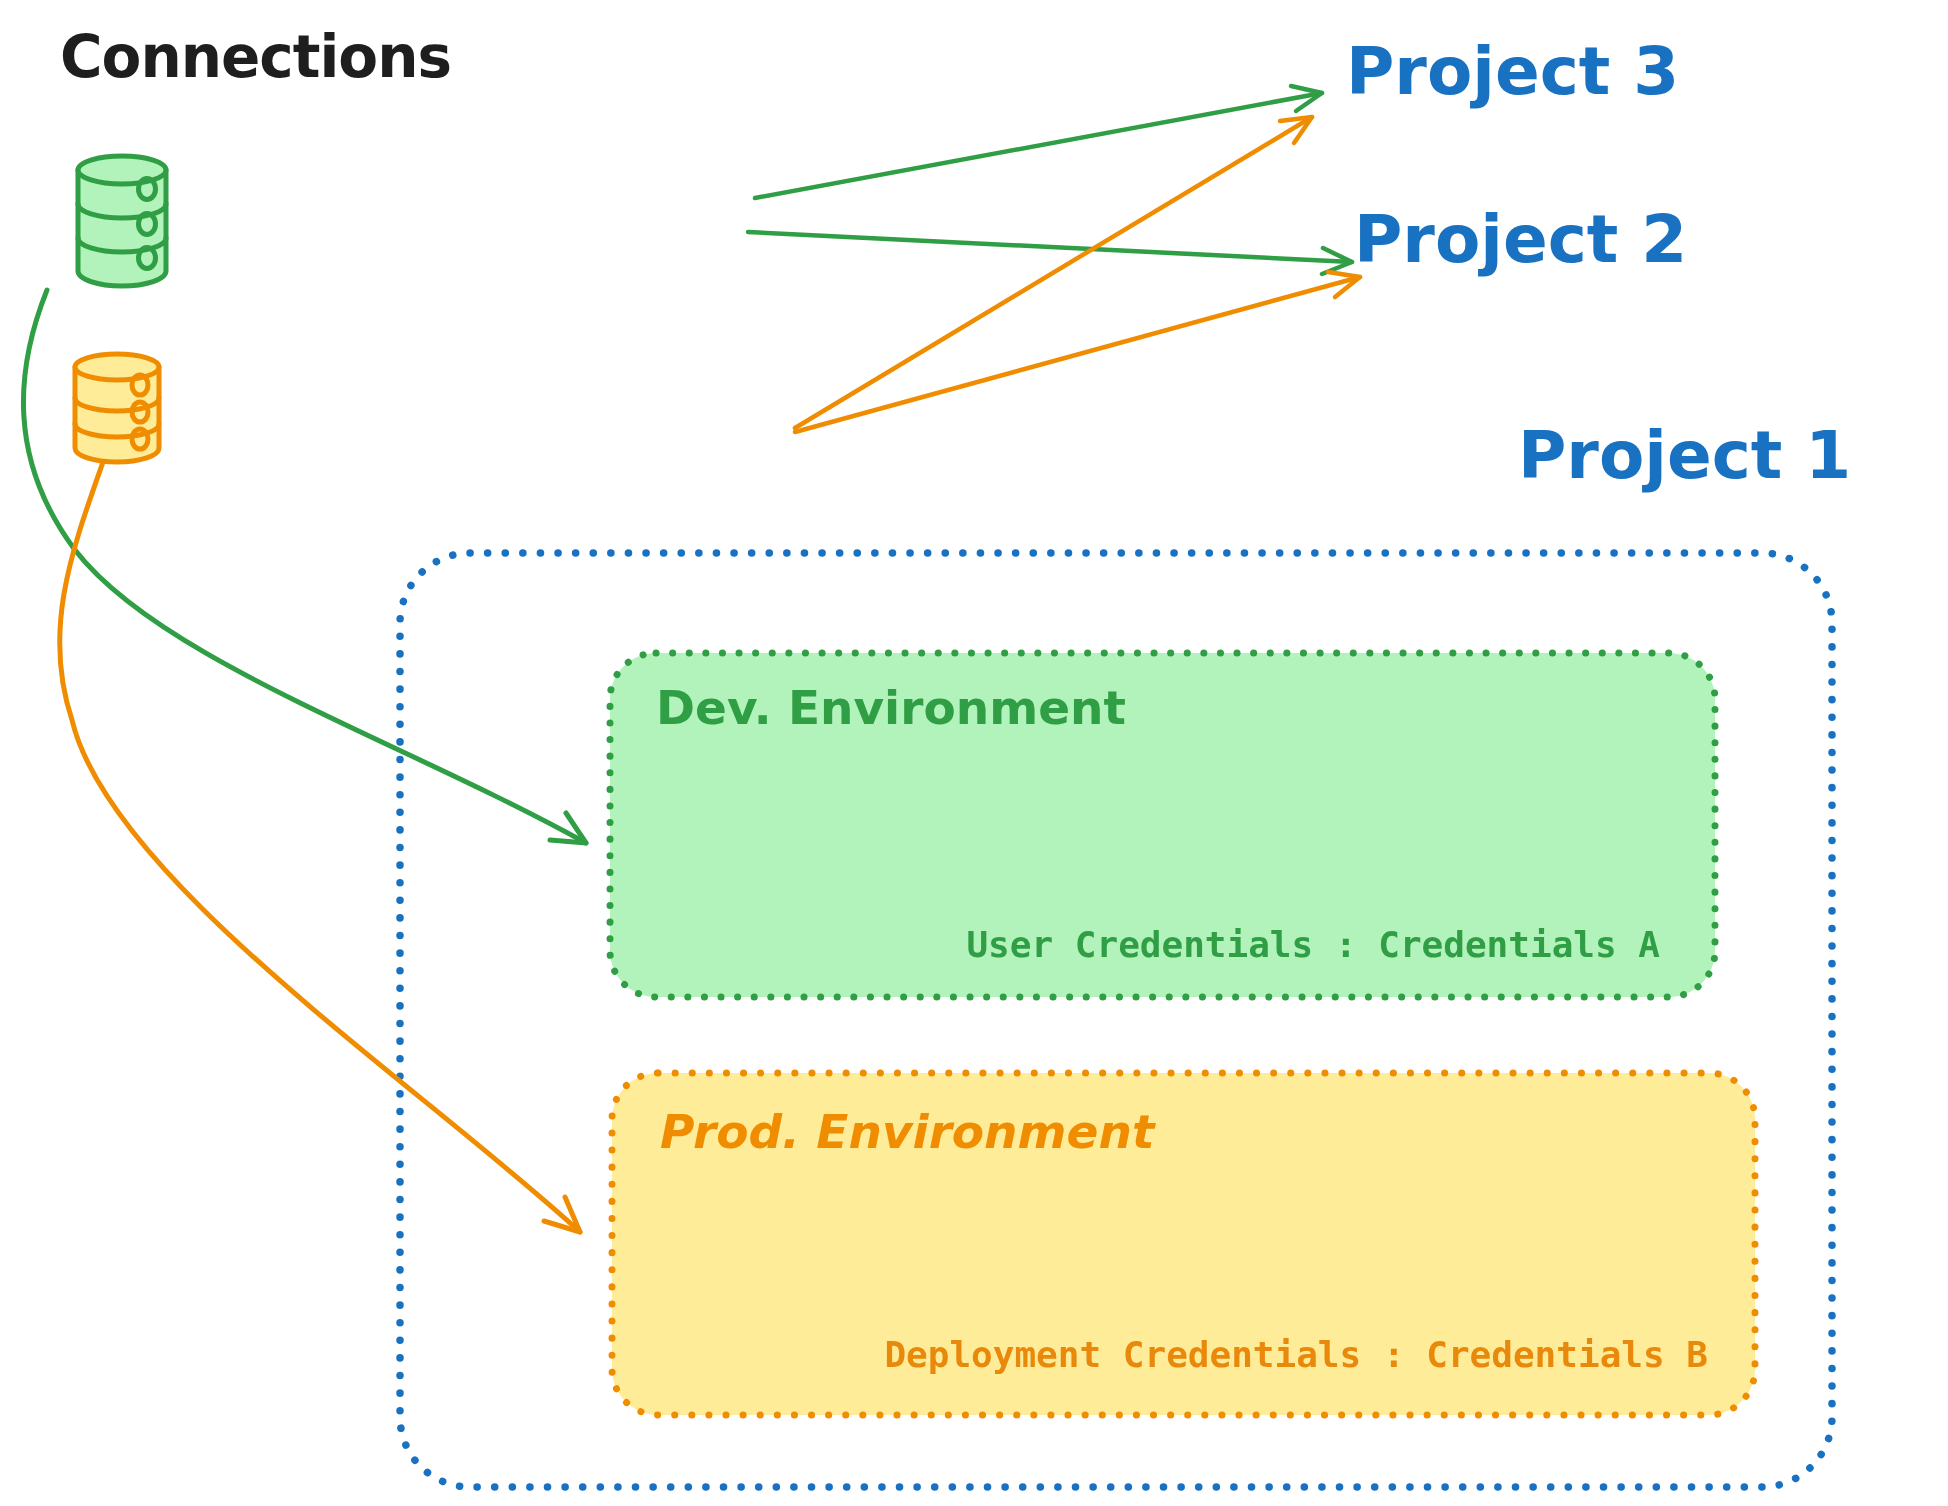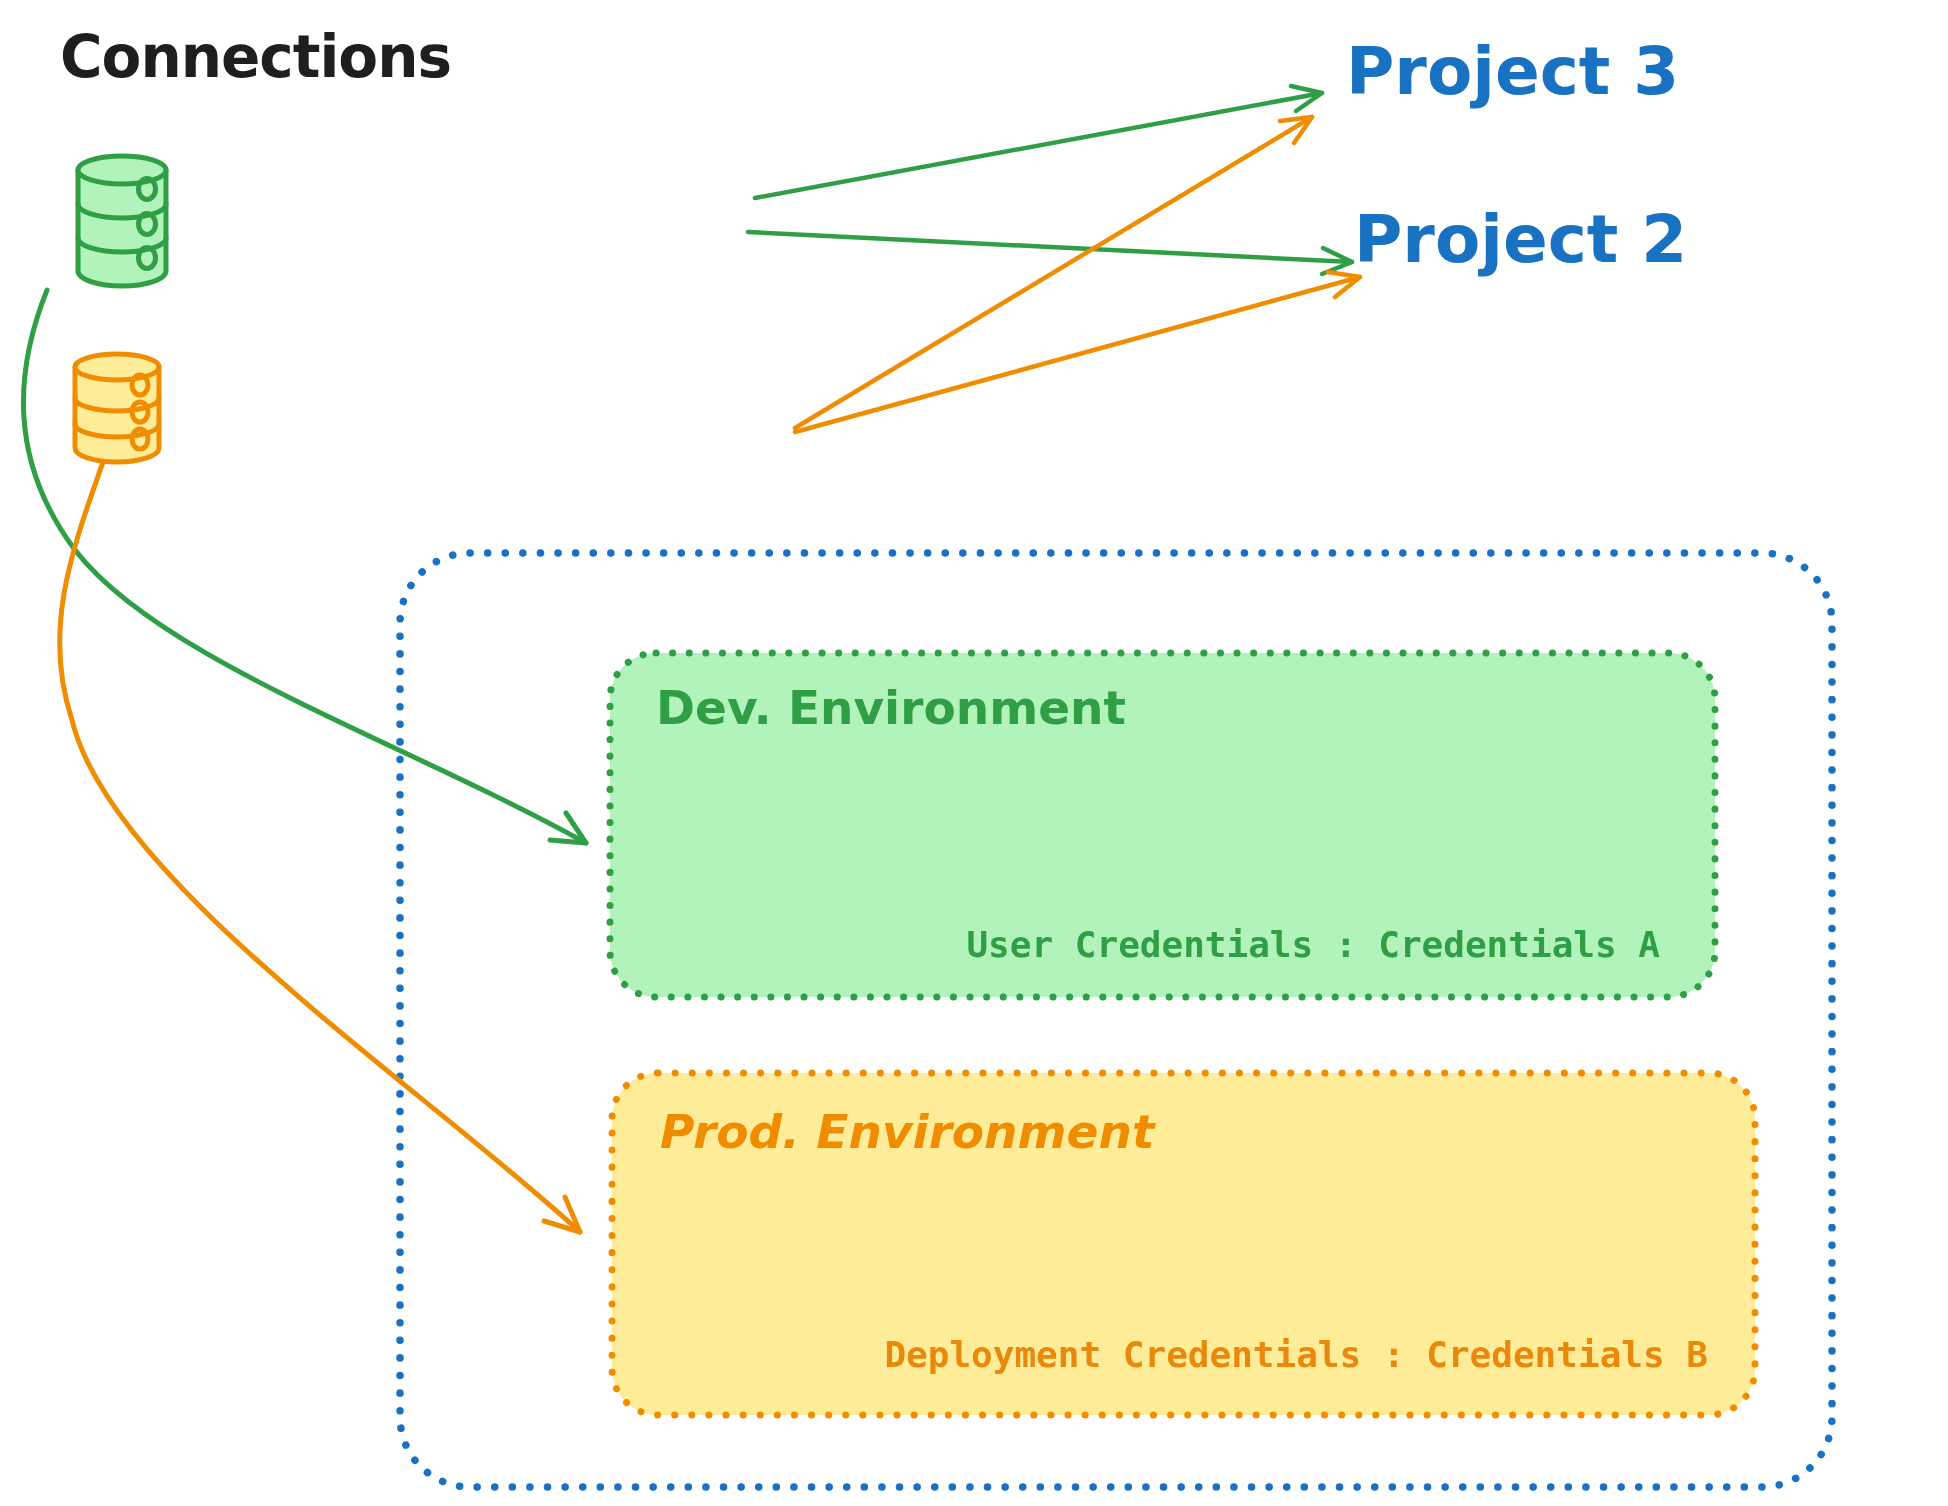--- a/index.html
+++ b/index.html
@@ -97,20 +97,21 @@
   </svg>
 
   <div class="lbl title">Connections</div>
 
 
 
   <div class="lbl proj proj-3">Project 3</div>
 
   <div class="lbl proj proj-2">Project 2</div>
 
+  <div class="lbl proj proj-1">Project 1</div>
 
   <div class="lbl env-title dev-title">Dev. Environment</div>
 
   <div class="creds dev-creds">User Credentials : Credentials A</div>
 
   <div class="lbl env-title prod-title">Prod. Environment</div>
 
   <div class="creds prod-creds">Deployment Credentials : Credentials B</div>
 
 </div>

